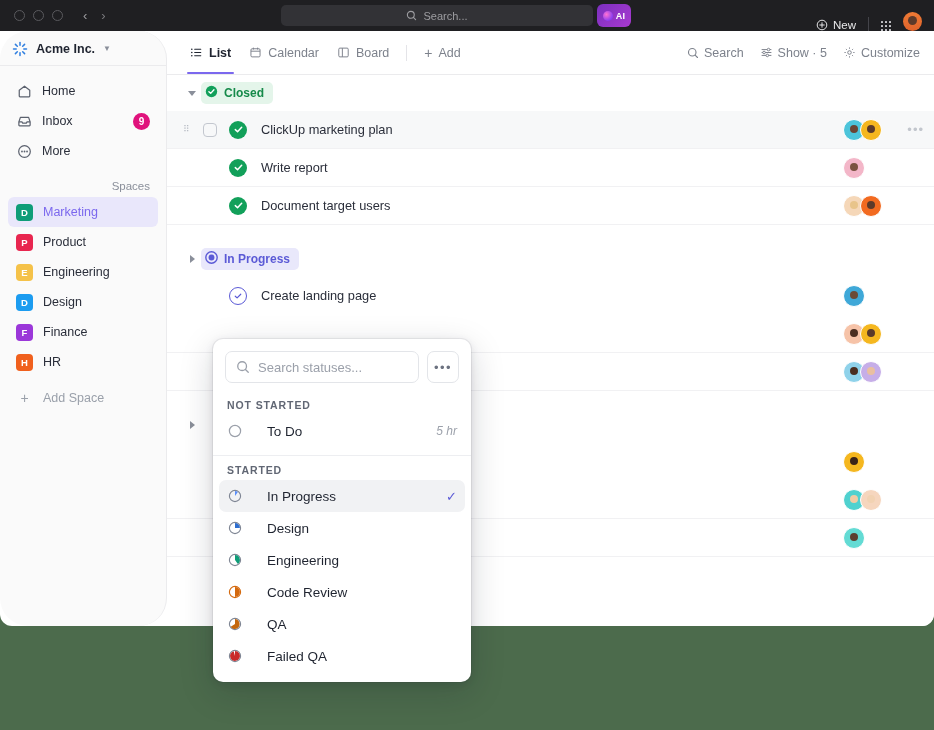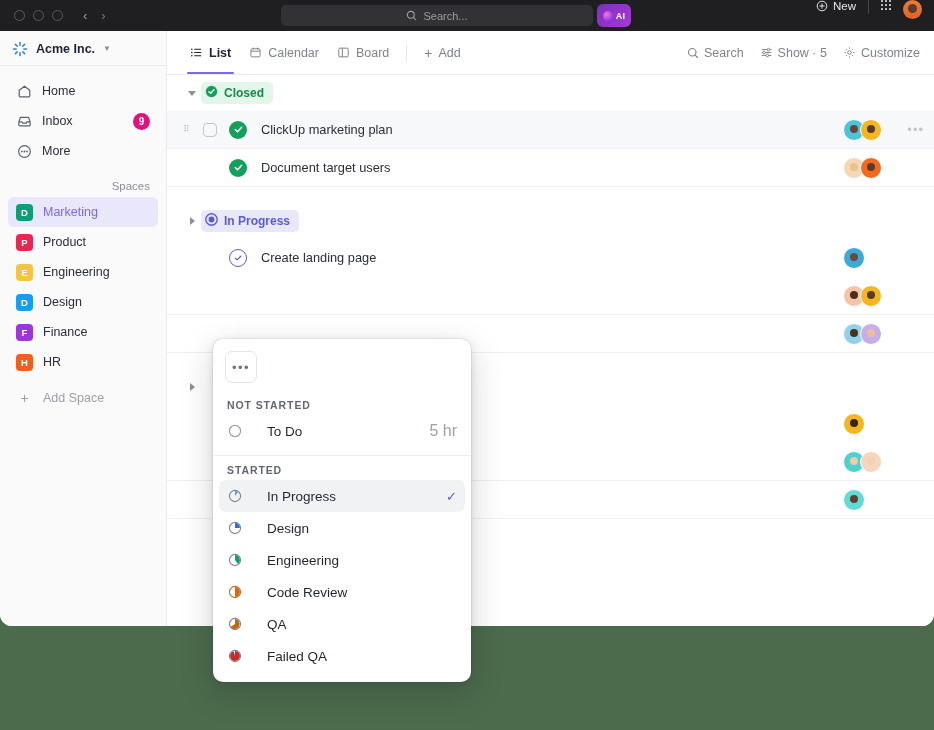--- a/index.html
+++ b/index.html
@@ -46,41 +46,41 @@
     background: linear-gradient(135deg,#7b2fbe 0%,#a83ad0 100%);
     display: flex; align-items: center; justify-content: center; gap: 3px;
   }
   .ai-btn .glyph {
     width: 10px; height: 10px; border-radius: 50%;
     background: radial-gradient(circle at 35% 35%, #ff72d2 0%, #8b3df0 70%);
   }
   .ai-btn .lbl { color: #fff; font-size: 9px; font-weight: bold; letter-spacing:.2px;}
   .tb-right {
     position: absolute; right: 12px; top: 0; height: 31px;
-    display: flex; align-items: flex-start; gap: 12px;
+    display: flex; align-items: flex-end; gap: 12px;
   }
   .new-btn { display: flex; align-items: center; gap: 5px; color: #e8e8ea; font-size: 11.5px; }
   .tb-divider { width: 1px; height: 14px; background: #44444a; }
   .grid-icon { display: grid; grid-template-columns: repeat(3,2px); gap: 2px; }
   .grid-icon i { width: 2px; height: 2px; background: #c8c8cc; border-radius: .5px; display:block;}
   .tb-avatar {
     width: 19px; height: 19px; border-radius: 50%;
     background: linear-gradient(180deg,#ef7a35 0%,#e0632b 100%);
     position: relative; overflow: hidden;
   }
   .tb-avatar::after{content:"";position:absolute;left:5px;top:4px;width:9px;height:9px;border-radius:50%;background:#5d3a2a;}
 
   
   .app-body { flex: 1; display: flex; min-height: 0; }
 
   
   .sidebar {
     width: 167px; flex: 0 0 167px;
     background: #fafafa; border-right: 1px solid #ebebed;
-    display: flex; flex-direction: column;
+    display: flex; flex-direction: column; border-radius: 28px;
   }
   .ws-header {
     height: 31px; display: flex; align-items: center; gap: 8px;
     padding: 0 12px; border-bottom: 1px solid #ebebed;
     margin-top: 3px; padding-bottom: 2px; height:32px;
   }
   .ws-logo { width: 16px; height: 16px; position: relative; flex:0 0 16px;}
   .ws-name { font-size: 12.5px; font-weight: bold; color: #1f2430; }
   .caret-sm { font-size: 8px; color: #8a8f9a; }
 
@@ -194,21 +194,21 @@
   .dd-sect { font-size: 10.5px; font-weight: bold; letter-spacing: .9px;
              color: #616774; padding: 6px 14px 4px 14px; }
   .dd-item {
     display: flex; align-items: center; height: 32px;
     margin: 0 6px; padding: 0 8px; border-radius: 7px;
     font-size: 13.5px; color: #1f2430; position: relative;
   }
   .dd-item.sel { background: #f1f2f4; }
   .dd-item .ic { width: 16px; flex: 0 0 16px; display:flex;align-items:center;justify-content:center;}
   .dd-item .lbl { margin-left: 24px; }
-  .dd-item .time { margin-left: auto; font-size: 16px; color: #9ba0aa; }
+  .dd-item .time { margin-left: auto; font-size: 12px; color: #9ba0aa; font-style: italic; }
   .dd-item .chk { margin-left: auto; color: #5b5ad6; font-size: 13px; }
   .dd-divider { height: 1px; background: #edeef1; margin: 8px 0 2px 0; }
   .dd-pad { height: 10px; }
 
   .spacer-row { height: 38px; }
 </style>
 </head>
 <body style="background: rgb(76, 107, 76);">
 
 <div class="app-window">
@@ -452,31 +452,49 @@
                 <span style="position:absolute;left:6px;top:5px;width:8px;height:8px;border-radius:50%;background:#6b4433;"></span>
               </span>
             <span class="av" style="background:#f5b71f">
                 <span style="position:absolute;left:6px;top:5px;width:8px;height:8px;border-radius:50%;background:#5a3a2a;"></span>
               </span>
           </span>
 
           <span class="ellipsis">•••</span>
         </div>
 
-
         <div class="row">
           <span class="drag" style="visibility:hidden">⠿</span>
           <span class="cbox" style="visibility:hidden"></span>
           <span class="stat">
             <span class="cir green">
                 <svg viewBox="0 0 16 16">
                   <path d="M3.4 8.2 6.6 11.2 12.6 4.8" fill="none" stroke="#fff" stroke-width="2.2" stroke-linecap="round" stroke-linejoin="round"></path>
                 </svg>
               </span>
           </span>
+          <span class="title">Write report</span>
+          <span class="assignees">
+            <span class="av" style="background:#f3b6c8">
+                <span style="position:absolute;left:6px;top:5px;width:8px;height:8px;border-radius:50%;background:#7a5240;"></span>
+              </span>
+          </span>
+
+        </div>
+
+        <div class="row">
+          <span class="drag" style="visibility:hidden">⠿</span>
+          <span class="cbox" style="visibility:hidden"></span>
+          <span class="stat">
+            <span class="cir green">
+                <svg viewBox="0 0 16 16">
+                  <path d="M3.4 8.2 6.6 11.2 12.6 4.8" fill="none" stroke="#fff" stroke-width="2.2" stroke-linecap="round" stroke-linejoin="round"></path>
+                </svg>
+              </span>
+          </span>
           <span class="title">Document target users</span>
           <span class="assignees">
             <span class="av" style="background:#f5d7b8">
                 <span style="position:absolute;left:6px;top:5px;width:8px;height:8px;border-radius:50%;background:#e8c48a;"></span>
               </span>
             <span class="av" style="background:#f26a20">
                 <span style="position:absolute;left:6px;top:5px;width:8px;height:8px;border-radius:50%;background:#5d3a2a;"></span>
               </span>
           </span>
 
@@ -589,20 +607,27 @@
 
         </div>
 
       </div>
     </div>
   </div>
 </div>
 
 <div class="dropdown">
   <div class="dd-top">
+    <div class="dd-search">
+      <svg width="14" height="14" viewBox="0 0 16 16">
+        <circle cx="7" cy="7" r="5" fill="none" stroke="#9ba0aa" stroke-width="1.5"></circle>
+        <line x1="10.8" y1="10.8" x2="14" y2="14" stroke="#9ba0aa" stroke-width="1.5" stroke-linecap="round"></line>
+      </svg>
+      <span class="ph">Search statuses...</span>
+    </div>
     <div class="dd-more">•••</div>
   </div>
 
   <div class="dd-sect">NOT STARTED</div>
   <div class="dd-item">
     <span class="ic">
       <svg width="14" height="14" viewBox="0 0 16 16">
           <circle cx="8" cy="8" r="6.4" fill="none" stroke="#9ba0aa" stroke-width="1.4"></circle>
         </svg>
     </span>

